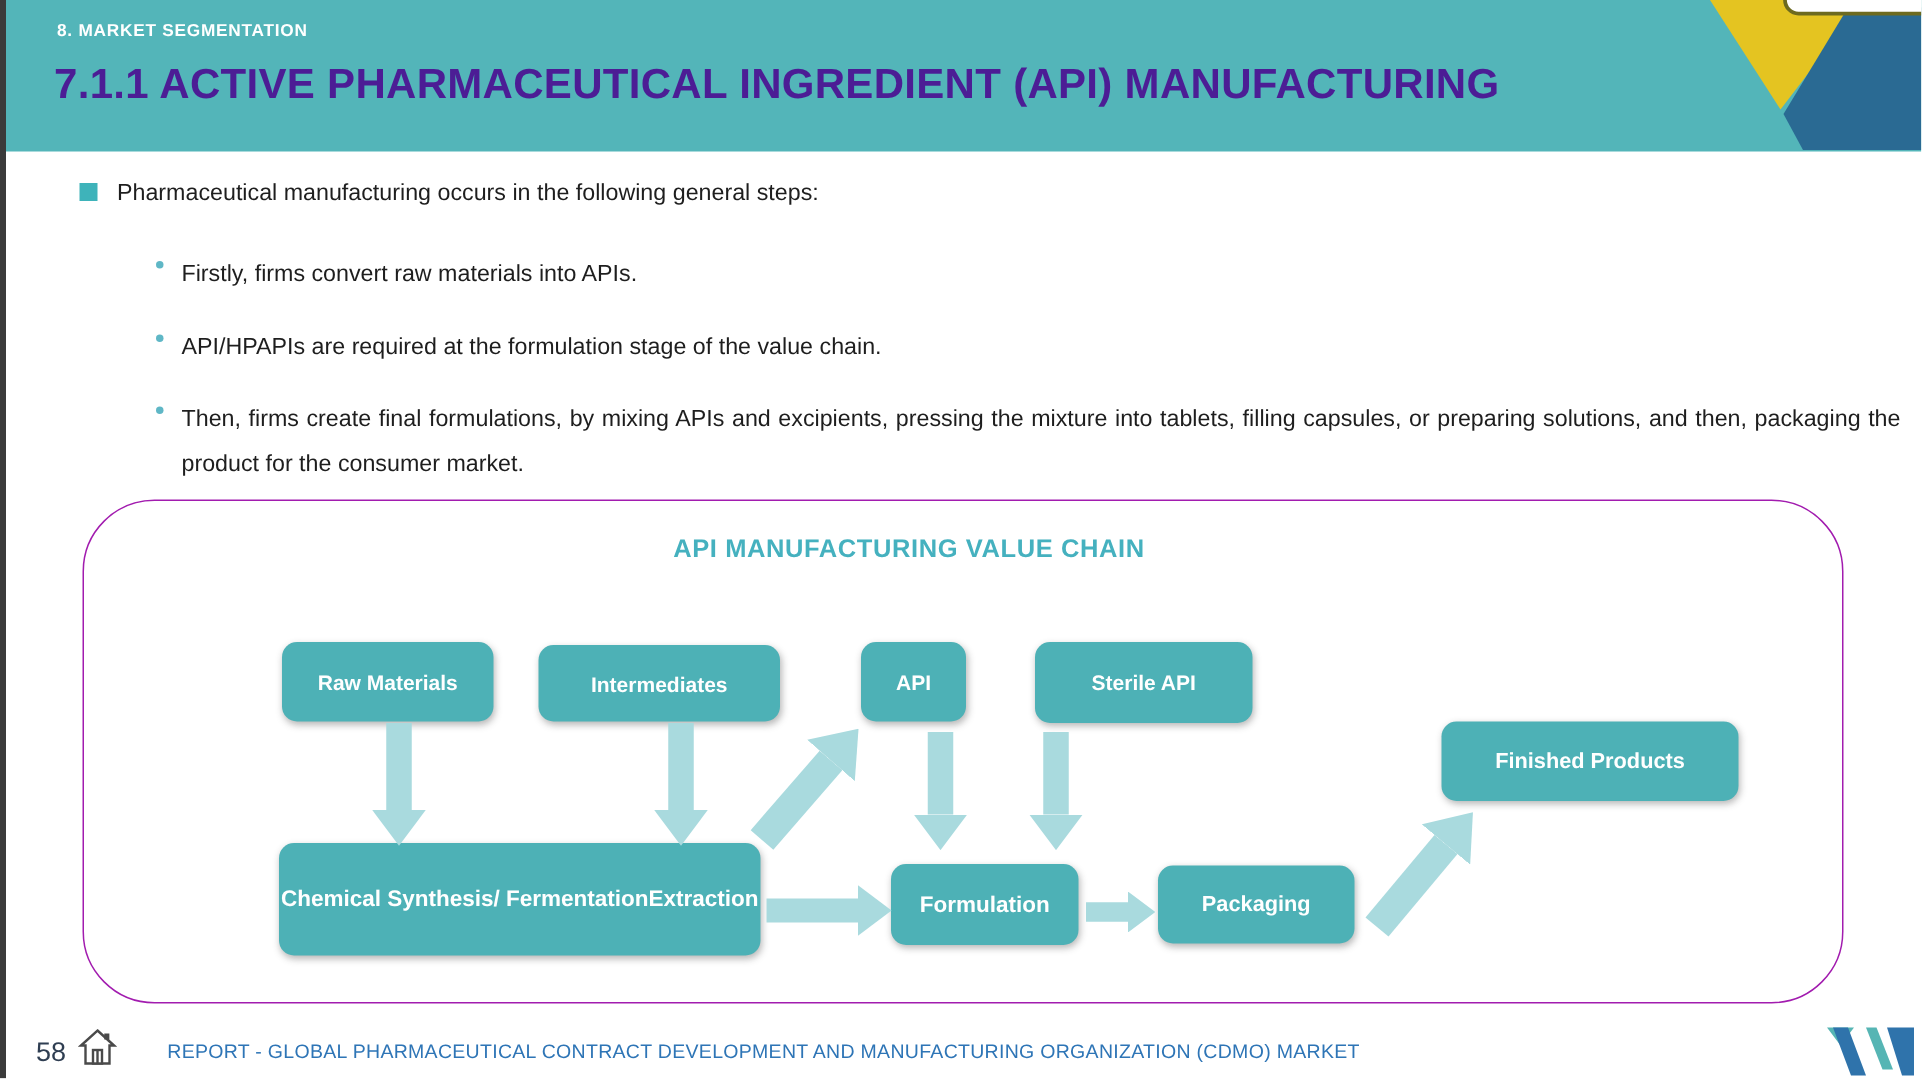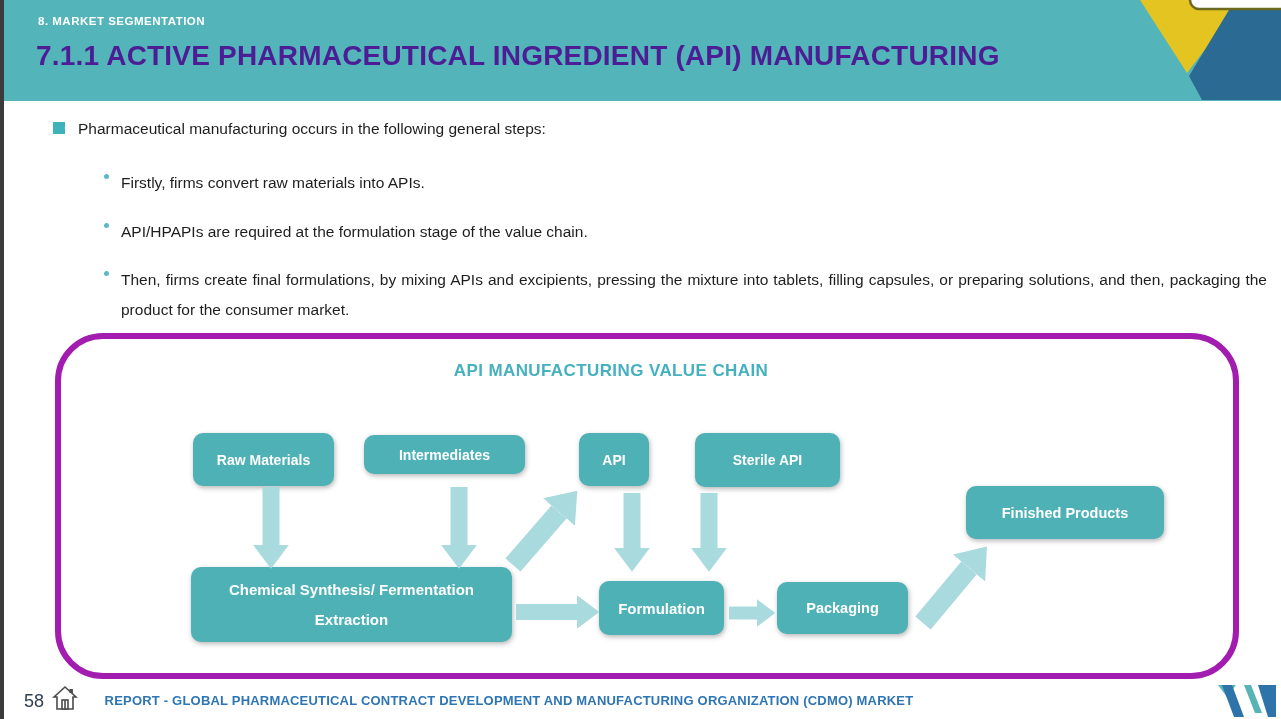--- a/index.html
+++ b/index.html
@@ -14,41 +14,41 @@
   .decor{position:absolute;right:0;top:0;}
   
   .sq-bullet{position:absolute;left:53px;top:122px;width:12px;height:12px;background:#3eb3ba;}
   .b-main{position:absolute;left:78px;top:120px;font-size:15.5px;color:#1e1e1e;}
   .dot{position:absolute;left:104px;width:5px;height:5px;border-radius:50%;background:#5fb7c6;}
   .sub{position:absolute;left:121px;width:1146px;font-size:15.5px;color:#1e1e1e;line-height:29.5px;text-align:justify;}
   .d1{top:174px}.d2{top:223px}.d3{top:271px}
   .s1{top:168px}.s2{top:217px}.s3{top:265px}
   
   .diagram{position:absolute;left:55px;top:333px;width:1172px;height:334px;
-           border:6px solid #a21caf;border-radius:48px;}
+           border:1px solid #a21caf;border-radius:48px;}
   .dtitle{position:absolute;left:0;top:22px;width:1100px;text-align:center;
           font-size:17px;font-weight:bold;color:#45b1bf;letter-spacing:.4px;}
   .node{position:absolute;background:#4db1b6;border-radius:10px;color:#fff;font-weight:bold;
         display:flex;align-items:center;justify-content:center;text-align:center;
         font-size:14px;box-shadow:1px 2px 5px rgba(50,50,50,.35);}
   .n-raw{left:132px;top:94px;width:141px;height:53px;}
-  .n-int{left:303px;top:96px;width:161px;height:39px;}
+  .n-int{left:303px;top:96px;width:161px;height:51px;}
   .n-api{left:518px;top:94px;width:70px;height:53px;}
   .n-ster{left:634px;top:94px;width:145px;height:54px;}
   .n-fin{left:905px;top:147px;width:198px;height:53px;font-size:14.5px;}
-  .n-chem{left:130px;top:228px;width:321px;height:75px;font-size:15px;flex-direction:column;}
+  .n-chem{left:130px;top:228px;width:321px;height:75px;font-size:15px;flex-direction:row;}
   .n-chem span{line-height:30px;}
   .n-form{left:538px;top:242px;width:125px;height:54px;font-size:15px;}
   .n-pack{left:716px;top:243px;width:131px;height:52px;font-size:14.5px;}
   .arrows{position:absolute;left:0;top:0;pointer-events:none;}
   
   .page-num{position:absolute;left:24px;top:691px;font-size:18px;color:#2f3e52;}
   .home{position:absolute;left:52px;top:684px;}
   .f-title{position:absolute;left:0;top:693px;width:1018px;text-align:center;
-           font-size:13px;color:#2e75b6;letter-spacing:.2px;font-weight:bold;}
+           font-size:13px;color:#2e75b6;letter-spacing:.2px;}
   .logo{position:absolute;left:1216px;top:684px;}
 </style>
 </head>
 <body>
 
 <div class="slide">
 
   <div class="header">
     <div class="kicker">8. MARKET SEGMENTATION</div>
     <div class="h-title">7.1.1 ACTIVE PHARMACEUTICAL INGREDIENT (API) MANUFACTURING</div>

